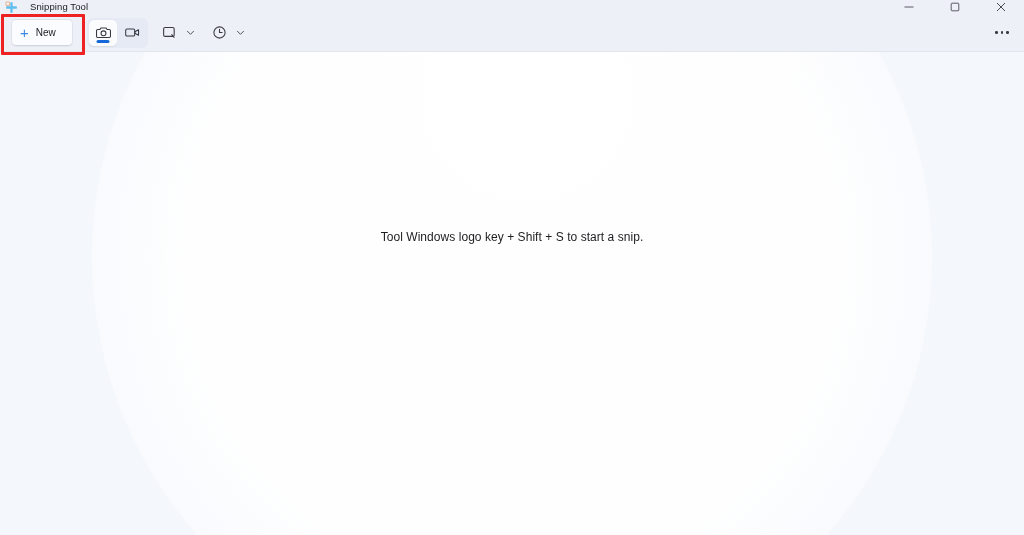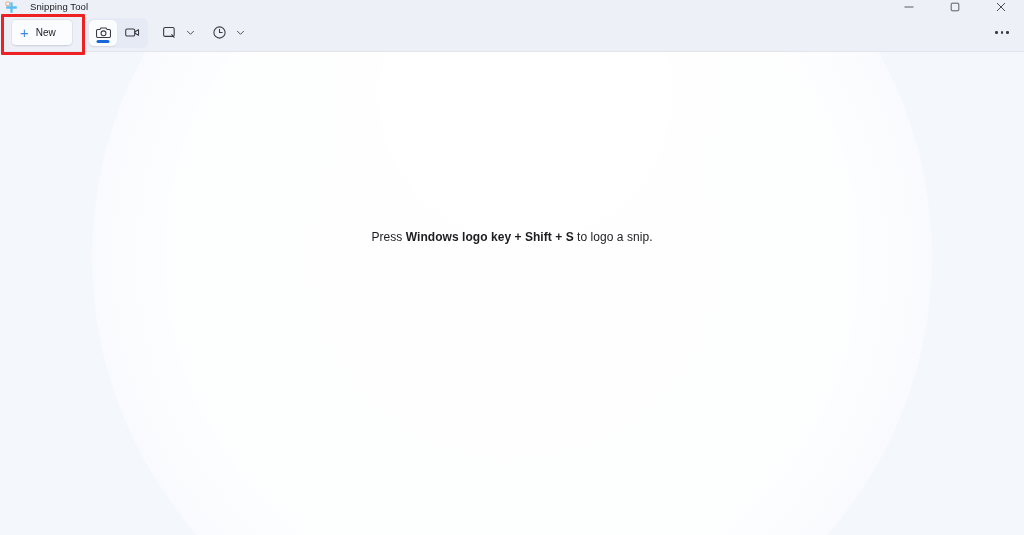--- a/index.html
+++ b/index.html
@@ -226,21 +226,21 @@
   }
   .hint {
     position: relative;
     z-index: 2;
     margin-top: 178px;
     font-size: 12px;
     color: #1d1d20;
     white-space: nowrap;
     letter-spacing: 0.05px;
   }
-  .hint b { font-weight: 700; }
+  .hint b { font-weight: 400; }
 
   
   .annotation {
     position: absolute;
     left: 1px;
     top: 14px;
     width: 84px;
     height: 41px;
     border: 3px solid #ee2222;
     border-radius: 1px;
@@ -352,19 +352,19 @@
       <span class="dot"></span>
       <span class="dot"></span>
       <span class="dot"></span>
     </button>
   </div>
 
   <div class="content">
     <div class="watermark"></div>
     <div class="watermark2"></div>
     <div class="hint">
-      <span>Press </span><b>Windows logo key + Shift + S</b><span> to logo a snip.</span>
+      <span>Tool </span><b>Windows logo key + Shift + S</b><span> to start a snip.</span>
     </div>
   </div>
 
   <div class="annotation" style="border-color: rgb(238, 34, 34);"></div>
 
 </div>
 
 </body></html>

